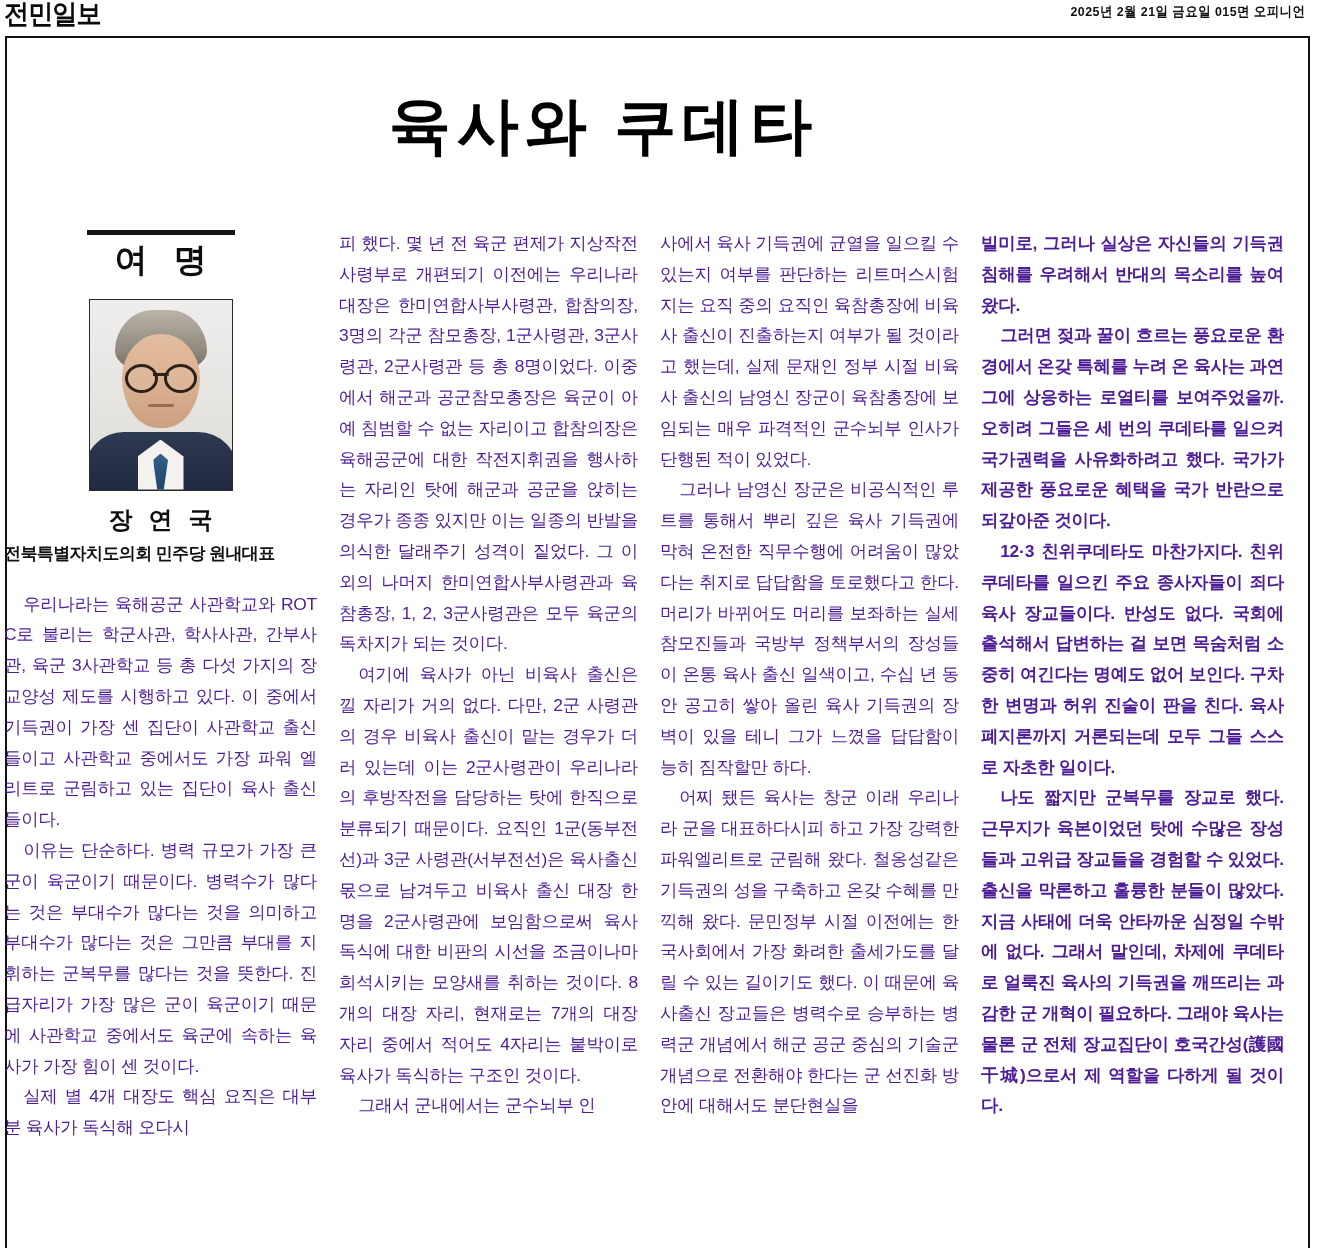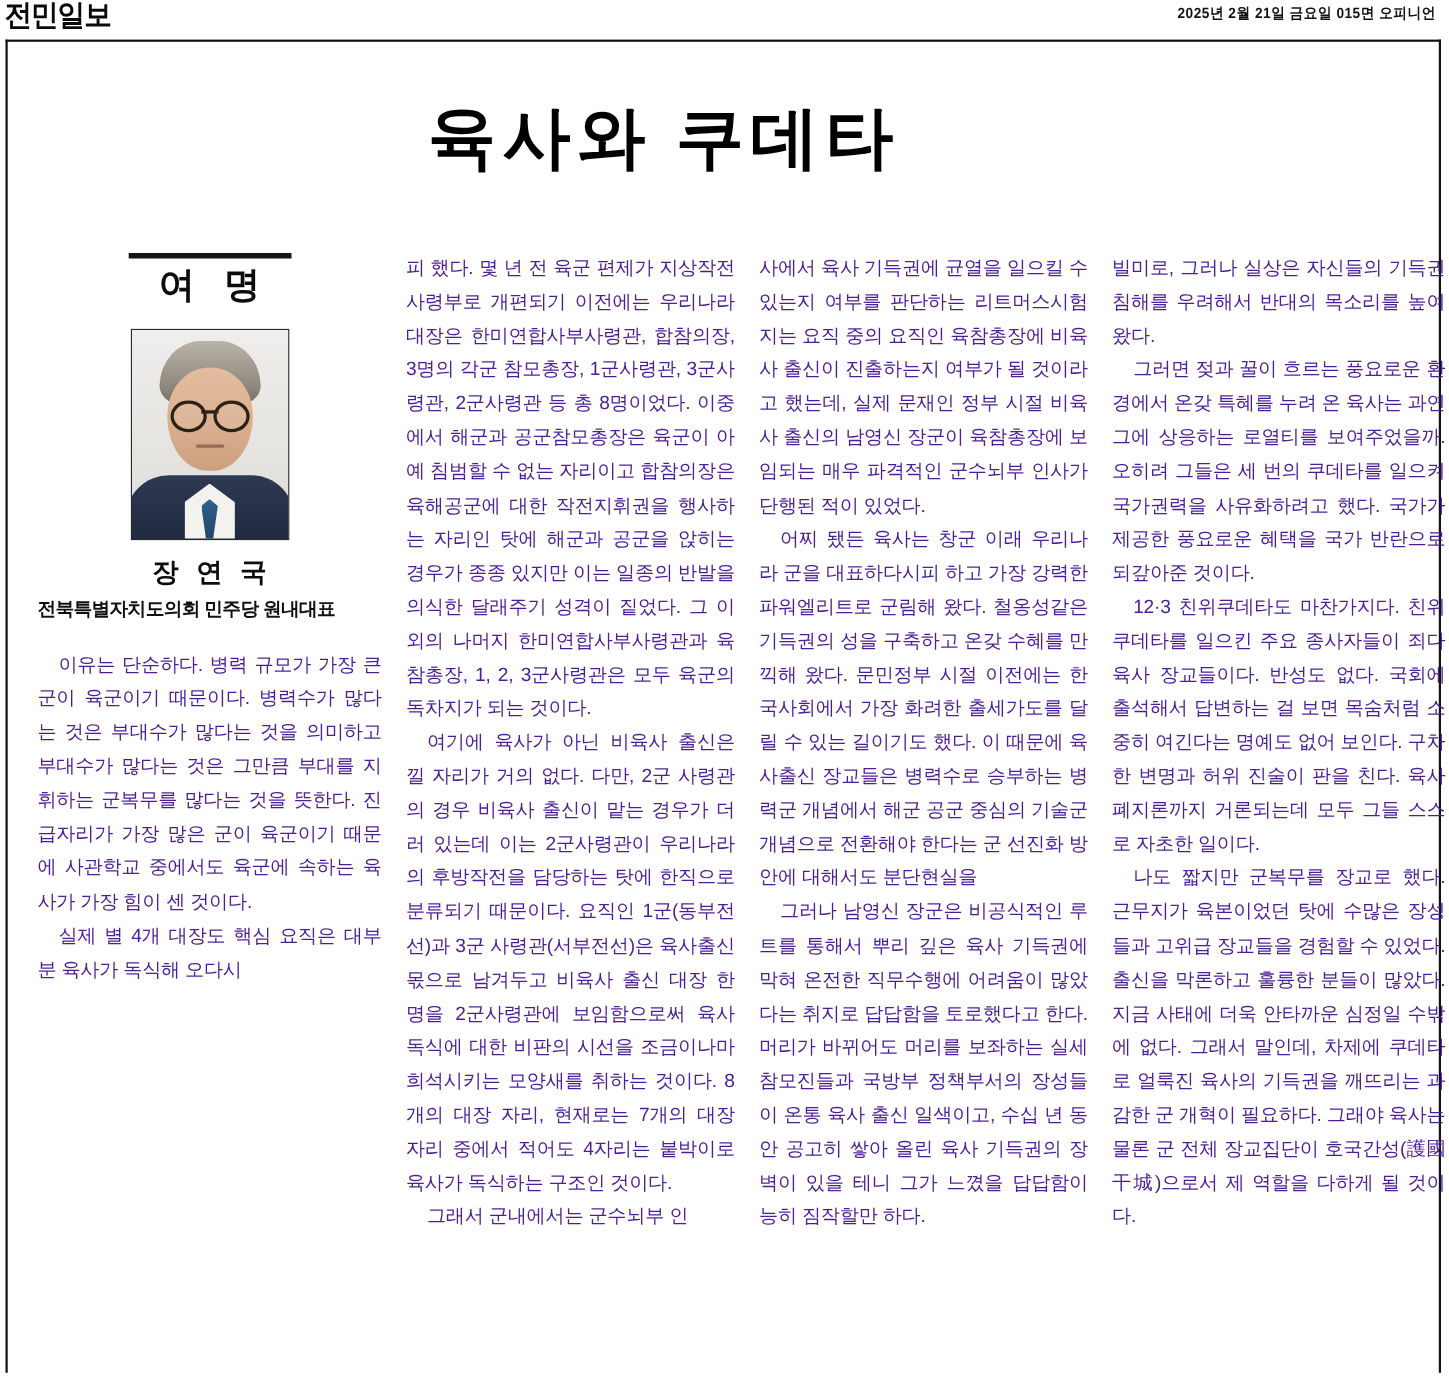--- a/index.html
+++ b/index.html
@@ -80,37 +80,37 @@
     font-weight: 700;
     font-size: 62px;
     line-height: 1.05;
     letter-spacing: 6px;
     color: #000;
   }
 
   
   .columns {
     position: absolute;
-    left: 34px;
+    left: 4px;
     top: 228px;
     width: 1284px;
     height: 1000px;
     display: flex;
     gap: 0;
   }
   .col {
     width: 321px;
     box-sizing: border-box;
     position: relative;
   }
   .col + .col { padding-left: 14px; }
   .col-1 { padding-right: 8px; }
   .col-2 { padding-right: 8px; }
   .col-3 { padding-right: 8px; }
-  .col-4 { padding-right: 4px; }
+  .col-4 { padding-right: 4px; font-weight: bold; }
 
   
   .col-text p {
     margin: 0;
     font-family: "Liberation Sans", "DejaVu Sans", sans-serif;
     font-size: 17.4px;
     line-height: 30.8px;
     text-align: justify;
     text-justify: inter-character;
     text-indent: 1.1em;
@@ -273,38 +273,39 @@
       <div class="mouth"></div>
       <div class="suit"></div>
       <div class="shirt"></div>
       <div class="tie"></div>
     </div>
 
     <div class="author-name">장 연 국</div>
     <div class="author-title">전북특별자치도의회 민주당 원내대표</div>
 
     <div class="col-text col-1-body">
+      <p>우리나라는 육해공군 사관학교와 ROTC로 불리는 학군사관, 학사사관, 간부사관, 육군 3사관학교 등 총 다섯 가지의 장교양성 제도를 시행하고 있다. 이 중에서 기득권이 가장 센 집단이 사관학교 출신들이고 사관학교 중에서도 가장 파워 엘리트로 군림하고 있는 집단이 육사 출신들이다.</p>
       <p>이유는 단순하다. 병력 규모가 가장 큰 군이 육군이기 때문이다. 병력수가 많다는 것은 부대수가 많다는 것을 의미하고 부대수가 많다는 것은 그만큼 부대를 지휘하는 군복무를 많다는 것을 뜻한다. 진급자리가 가장 많은 군이 육군이기 때문에 사관학교 중에서도 육군에 속하는 육사가 가장 힘이 센 것이다.</p>
       <p>실제 별 4개 대장도 핵심 요직은 대부분 육사가 독식해 오다시</p>
     </div>
   </div>
 
   <div class="col col-2">
     <div class="col-text">
       <p class="no-indent">피 했다. 몇 년 전 육군 편제가 지상작전사령부로 개편되기 이전에는 우리나라 대장은 한미연합사부사령관, 합참의장, 3명의 각군 참모총장, 1군사령관, 3군사령관, 2군사령관 등 총 8명이었다. 이중에서 해군과 공군참모총장은 육군이 아예 침범할 수 없는 자리이고 합참의장은 육해공군에 대한 작전지휘권을 행사하는 자리인 탓에 해군과 공군을 앉히는 경우가 종종 있지만 이는 일종의 반발을 의식한 달래주기 성격이 짙었다. 그 이외의 나머지 한미연합사부사령관과 육참총장, 1, 2, 3군사령관은 모두 육군의 독차지가 되는 것이다.</p>
       <p>여기에 육사가 아닌 비육사 출신은 낄 자리가 거의 없다. 다만, 2군 사령관의 경우 비육사 출신이 맡는 경우가 더러 있는데 이는 2군사령관이 우리나라의 후방작전을 담당하는 탓에 한직으로 분류되기 때문이다. 요직인 1군(동부전선)과 3군 사령관(서부전선)은 육사출신 몫으로 남겨두고 비육사 출신 대장 한 명을 2군사령관에 보임함으로써 육사 독식에 대한 비판의 시선을 조금이나마 희석시키는 모양새를 취하는 것이다. 8개의 대장 자리, 현재로는 7개의 대장 자리 중에서 적어도 4자리는 붙박이로 육사가 독식하는 구조인 것이다.</p>
       <p>그래서 군내에서는 군수뇌부 인</p>
     </div>
   </div>
 
   <div class="col col-3">
     <div class="col-text">
       <p class="no-indent">사에서 육사 기득권에 균열을 일으킬 수 있는지 여부를 판단하는 리트머스시험지는 요직 중의 요직인 육참총장에 비육사 출신이 진출하는지 여부가 될 것이라고 했는데, 실제 문재인 정부 시절 비육사 출신의 남영신 장군이 육참총장에 보임되는 매우 파격적인 군수뇌부 인사가 단행된 적이 있었다.</p>
+      <p>그러나 남영신 장군은 비공식적인 루트를 통해서 뿌리 깊은 육사 기득권에 막혀 온전한 직무수행에 어려움이 많았다는 취지로 답답함을 토로했다고 한다. 머리가 바뀌어도 머리를 보좌하는 실세 참모진들과 국방부 정책부서의 장성들이 온통 육사 출신 일색이고, 수십 년 동안 공고히 쌓아 올린 육사 기득권의 장벽이 있을 테니 그가 느꼈을 답답함이 능히 짐작할만 하다.</p>
       <p>어찌 됐든 육사는 창군 이래 우리나라 군을 대표하다시피 하고 가장 강력한 파워엘리트로 군림해 왔다. 철옹성같은 기득권의 성을 구축하고 온갖 수혜를 만끽해 왔다. 문민정부 시절 이전에는 한국사회에서 가장 화려한 출세가도를 달릴 수 있는 길이기도 했다. 이 때문에 육사출신 장교들은 병력수로 승부하는 병력군 개념에서 해군 공군 중심의 기술군 개념으로 전환해야 한다는 군 선진화 방안에 대해서도 분단현실을</p>
-      <p>그러나 남영신 장군은 비공식적인 루트를 통해서 뿌리 깊은 육사 기득권에 막혀 온전한 직무수행에 어려움이 많았다는 취지로 답답함을 토로했다고 한다. 머리가 바뀌어도 머리를 보좌하는 실세 참모진들과 국방부 정책부서의 장성들이 온통 육사 출신 일색이고, 수십 년 동안 공고히 쌓아 올린 육사 기득권의 장벽이 있을 테니 그가 느꼈을 답답함이 능히 짐작할만 하다.</p>
     </div>
   </div>
 
   <div class="col col-4">
     <div class="col-text">
       <p class="no-indent">빌미로, 그러나 실상은 자신들의 기득권 침해를 우려해서 반대의 목소리를 높여 왔다.</p>
       <p>그러면 젖과 꿀이 흐르는 풍요로운 환경에서 온갖 특혜를 누려 온 육사는 과연 그에 상응하는 로열티를 보여주었을까. 오히려 그들은 세 번의 쿠데타를 일으켜 국가권력을 사유화하려고 했다. 국가가 제공한 풍요로운 혜택을 국가 반란으로 되갚아준 것이다.</p>
       <p>12·3 친위쿠데타도 마찬가지다. 친위쿠데타를 일으킨 주요 종사자들이 죄다 육사 장교들이다. 반성도 없다. 국회에 출석해서 답변하는 걸 보면 목숨처럼 소중히 여긴다는 명예도 없어 보인다. 구차한 변명과 허위 진술이 판을 친다. 육사 폐지론까지 거론되는데 모두 그들 스스로 자초한 일이다.</p>
       <p>나도 짧지만 군복무를 장교로 했다. 근무지가 육본이었던 탓에 수많은 장성들과 고위급 장교들을 경험할 수 있었다. 출신을 막론하고 훌륭한 분들이 많았다. 지금 사태에 더욱 안타까운 심정일 수밖에 없다. 그래서 말인데, 차제에 쿠데타로 얼룩진 육사의 기득권을 깨뜨리는 과감한 군 개혁이 필요하다. 그래야 육사는 물론 군 전체 장교집단이 호국간성(護國干城)으로서 제 역할을 다하게 될 것이다.</p>
     </div>

